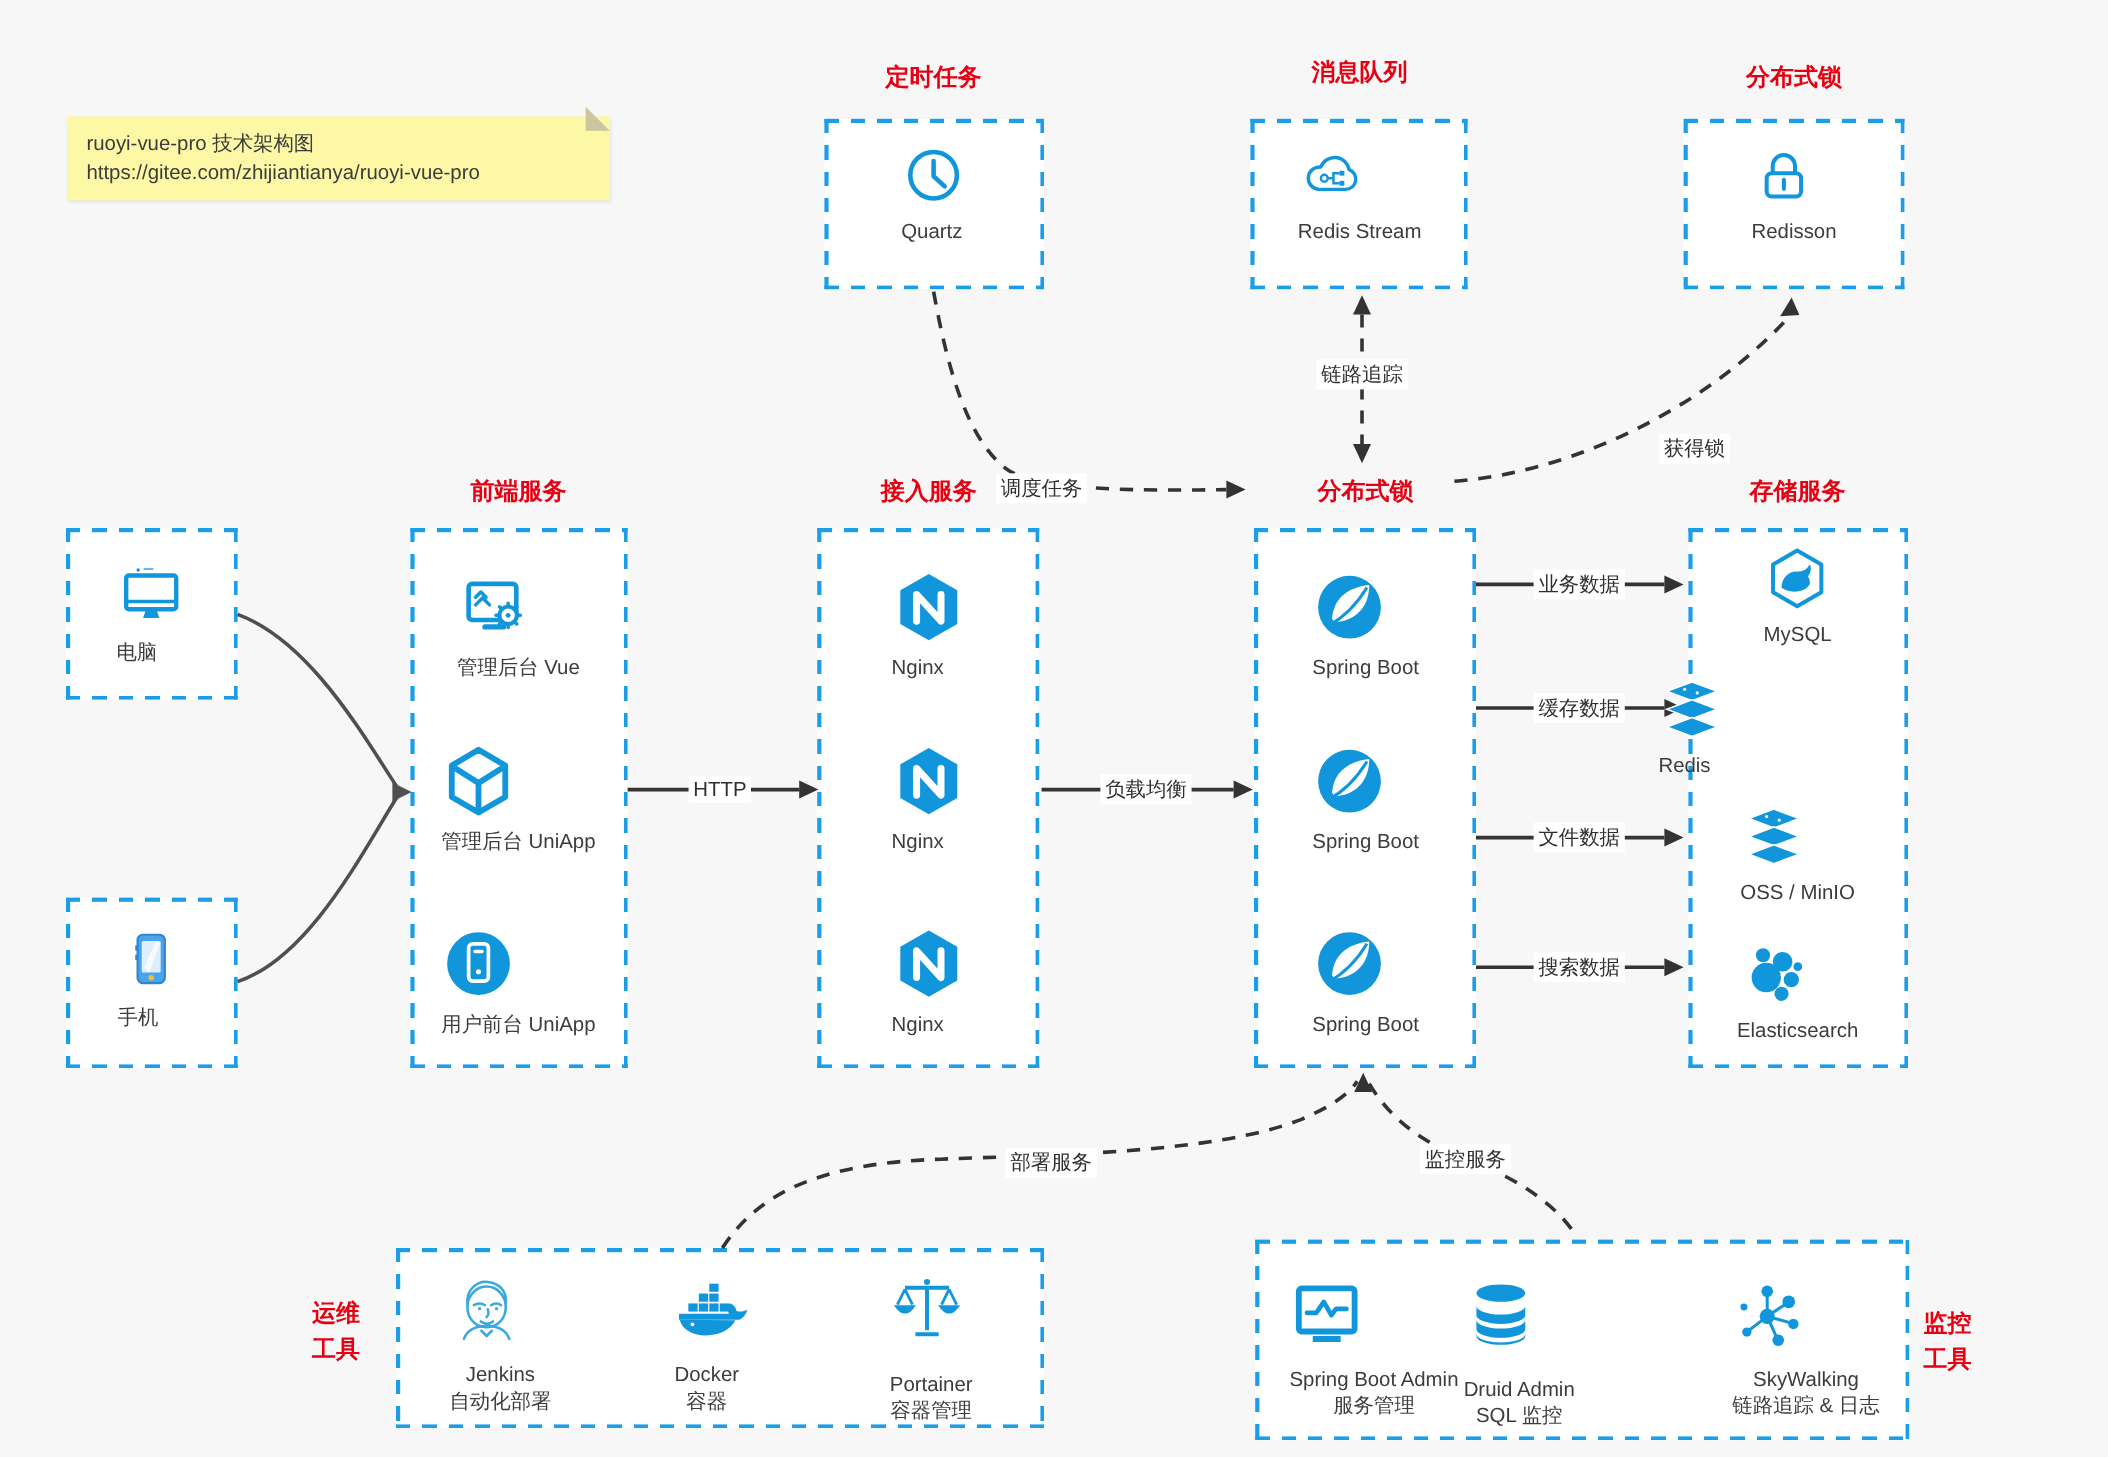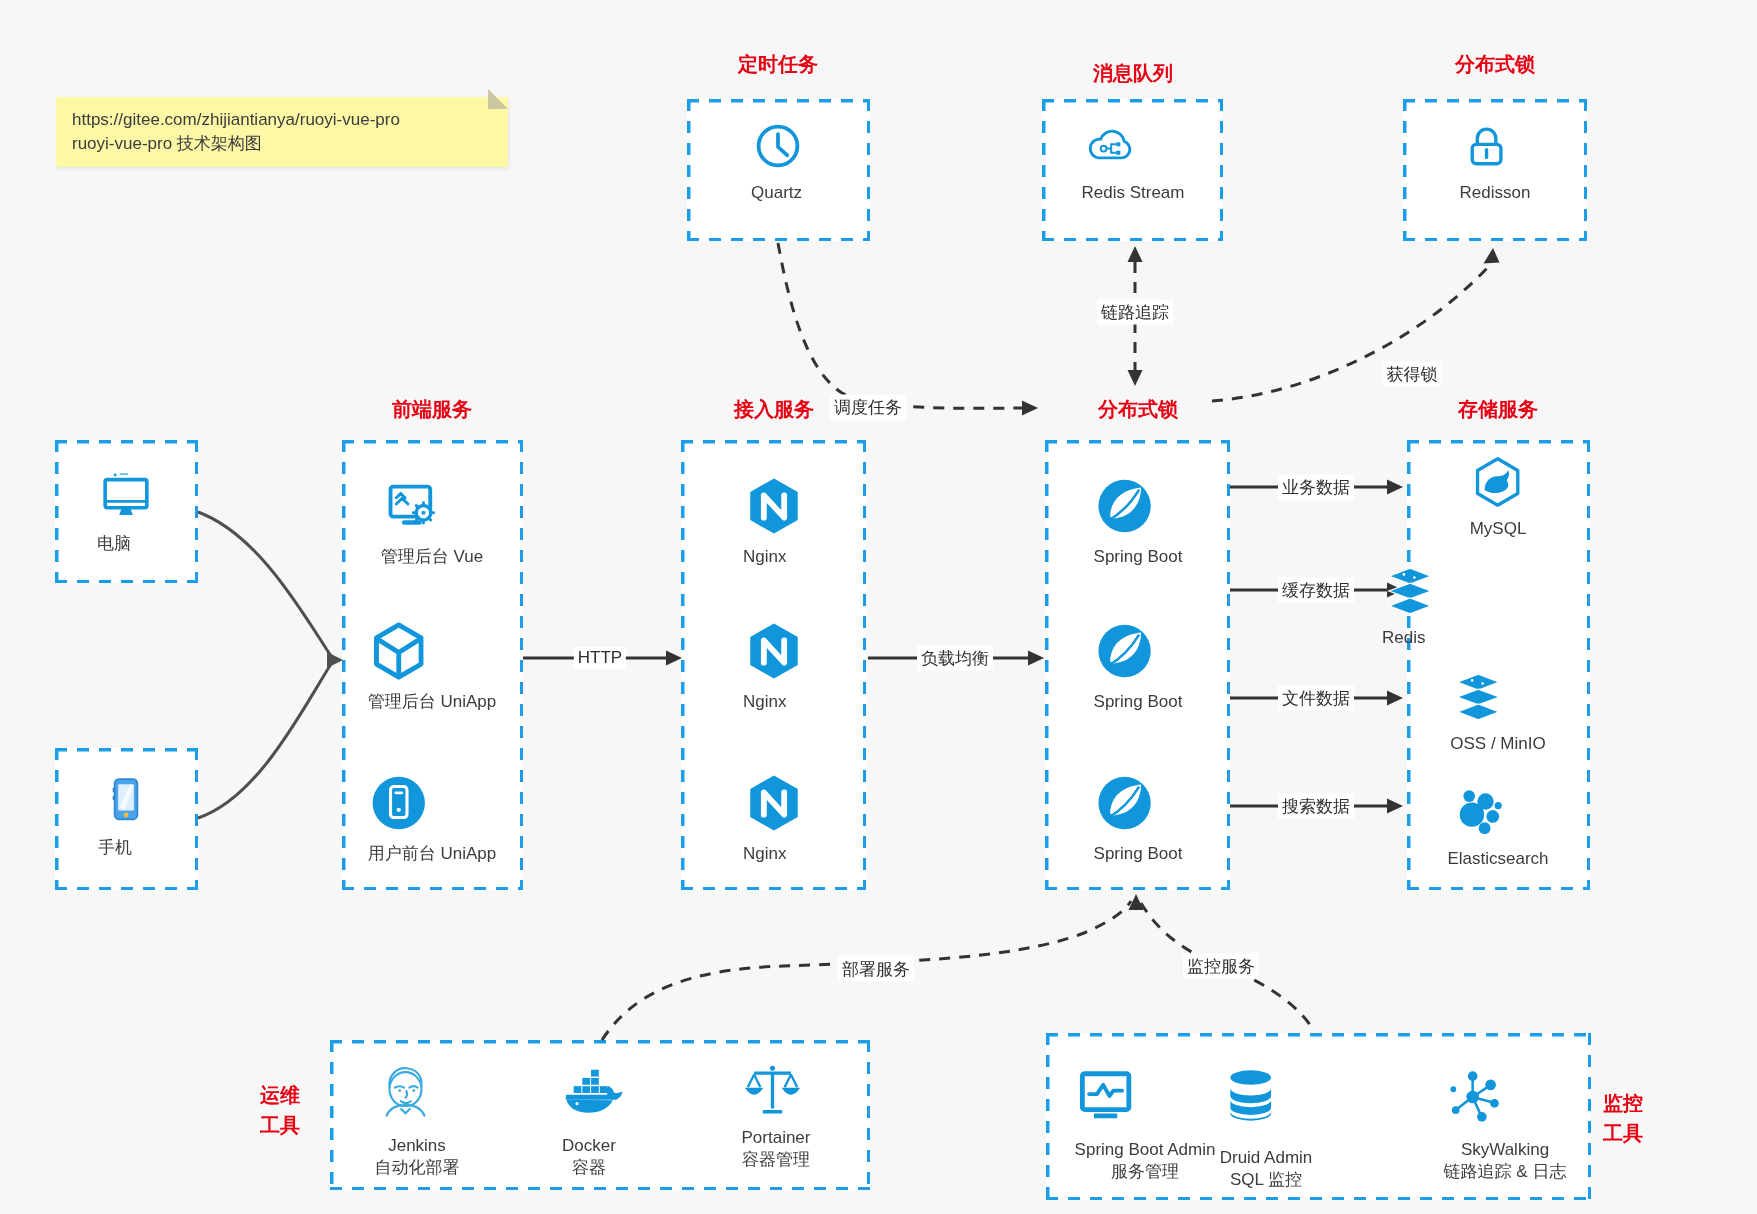--- a/index.html
+++ b/index.html
@@ -200,26 +200,26 @@
         <circle cx="39.5" cy="53.5" r="5"></circle>
         <circle cx="12.5" cy="46.5" r="4"></circle>
         <circle cx="10" cy="25" r="3"></circle>
       </g>
     </symbol>
   </defs>
 </svg>
 
 <div class="note">
   <div class="fold"></div>
+  <div>ruoyi-vue-pro 技术架构图</div>
   <div>https://gitee.com/zhijiantianya/ruoyi-vue-pro</div>
-  <div>ruoyi-vue-pro 技术架构图</div>
 </div>
 
 <div class="rtitle" style="left:778px;top:51px">定时任务</div>
-<div class="rtitle" style="left:1133px;top:60px">消息队列</div>
+<div class="rtitle" style="left:1133px;top:47px">消息队列</div>
 <div class="rtitle" style="left:1495px;top:51px">分布式锁</div>
 <div class="rtitle" style="left:432px;top:396px">前端服务</div>
 <div class="rtitle" style="left:774px;top:396px">接入服务</div>
 <div class="rtitle" style="left:1138px;top:396px">分布式锁</div>
 <div class="rtitle" style="left:1498px;top:396px">存储服务</div>
 <div class="rtitle side" style="left:260px;top:1080px">
   <div>运维</div>
   <div>工具</div>
 </div>
 <div class="rtitle side" style="left:1603px;top:1088px">
@@ -405,21 +405,21 @@
 </div>
 <div class="node" style="left:593px;top:1061px;gap:12px">
   <svg class="ic" width="62" height="62">
       <use href="#i-docker"></use>
     </svg>
   <div class="lbl">
     <div>Docker</div>
     <div>容器</div>
   </div>
 </div>
-<div class="node" style="left:776px;top:1061px;gap:4px">
+<div class="node" style="left:776px;top:1061px;gap:20px">
   <svg class="ic" width="62" height="62">
       <use href="#i-scales"></use>
     </svg>
   <div class="lbl">
     <div>Portainer</div>
     <div>容器管理</div>
   </div>
 </div>
 
 <div class="node" style="left:1145px;top:1065px;gap:12px">

